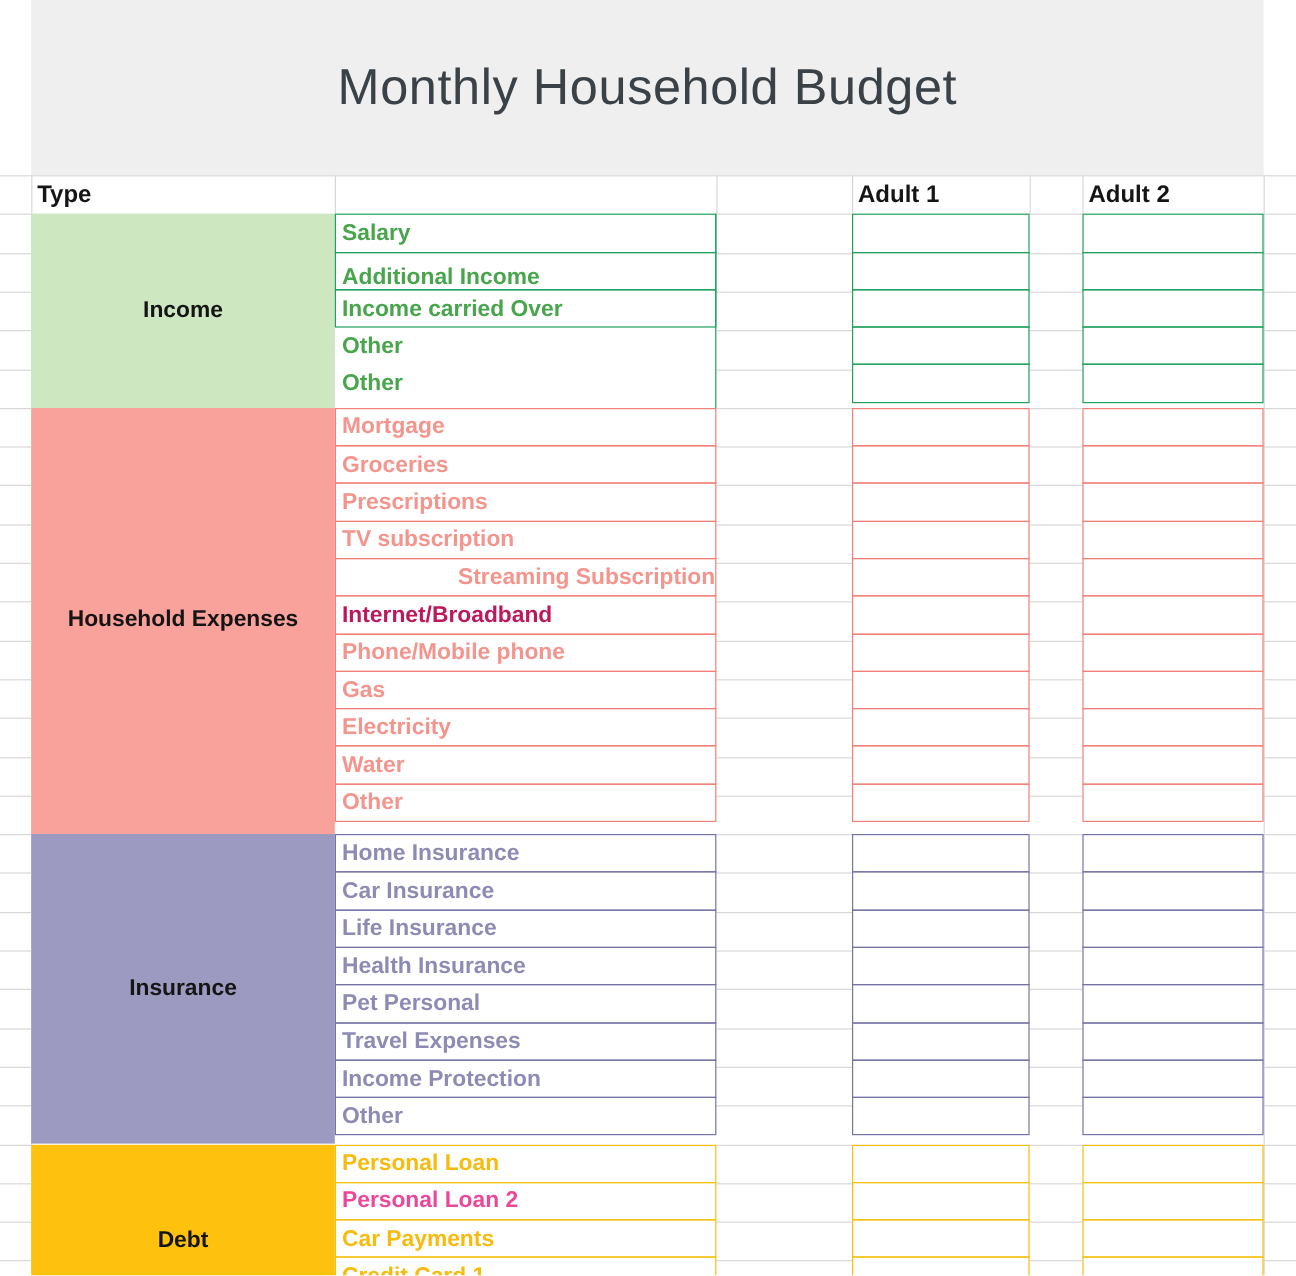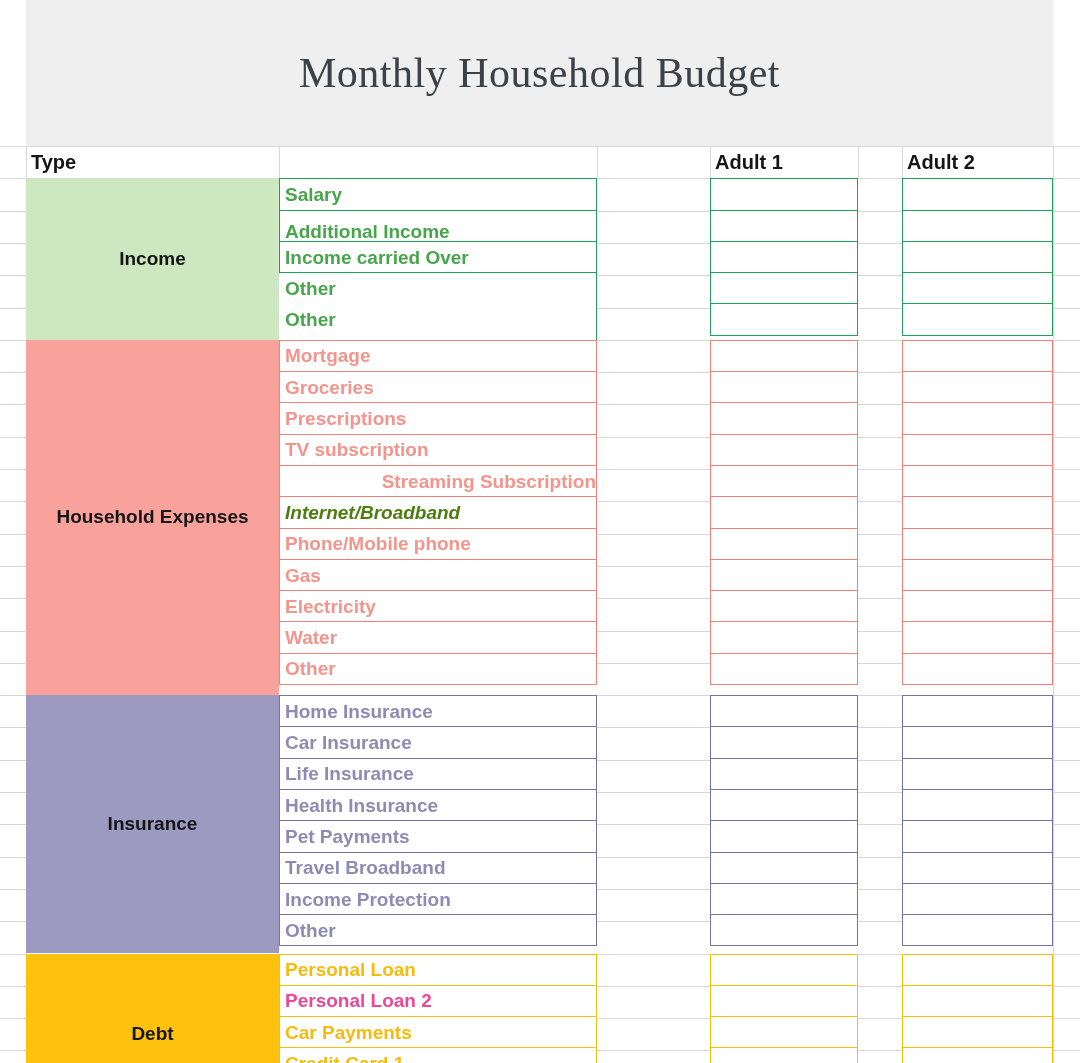--- a/index.html
+++ b/index.html
@@ -28,21 +28,21 @@
     display:flex;align-items:center;
   }
   .cell span{
     font-weight:700;font-size:19px;padding-left:5px;white-space:nowrap;line-height:1;
   }
 </style>
 </head>
 <body>
 
 <div id="canvas">
-  <div id="title-banner" class="abs" style="left: 26px; top: 0px; width: 1027px; height: 146px; background: rgb(239, 239, 239); font-family: Liberation Serif, serif;">
+  <div id="title-banner" class="abs" style="left: 26px; top: 0px; width: 1027px; height: 146px; background: rgb(239, 239, 239);">
     <div id="page-title" style="color: rgb(58, 65, 71);">Monthly Household Budget</div>
   </div>
   <div id="gridlines">
       <div class="gridline" style="left: 0px; top: 146px; width: 1080px; height: 1px; background: rgb(215, 215, 215);"></div>
       <div class="gridline" style="left: 0px; top: 178.3px; width: 26px; height: 1px; background: rgb(215, 215, 215);"></div>
       <div class="gridline" style="left: 597px; top: 178.3px; width: 113px; height: 1px; background: rgb(215, 215, 215);"></div>
       <div class="gridline" style="left: 858px; top: 178.3px; width: 44px; height: 1px; background: rgb(215, 215, 215);"></div>
       <div class="gridline" style="left: 1053px; top: 178.3px; width: 27px; height: 1px; background: rgb(215, 215, 215);"></div>
       <div class="gridline" style="left: 0px; top: 210.6px; width: 26px; height: 1px; background: rgb(215, 215, 215);"></div>
       <div class="gridline" style="left: 597px; top: 210.6px; width: 113px; height: 1px; background: rgb(215, 215, 215);"></div>
@@ -214,21 +214,21 @@
         <div class="cell" style="height: 32.3px; border: 1px solid rgb(240, 128, 120); margin-top: -1px;">
           <span style="color: rgb(244, 149, 141);">Prescriptions</span>
         </div>
         <div class="cell" style="height: 32.3px; border: 1px solid rgb(240, 128, 120); margin-top: -1px;">
           <span style="color: rgb(244, 149, 141);">TV subscription</span>
         </div>
         <div class="cell" style="height: 32.3px; border: 1px solid rgb(240, 128, 120); margin-top: -1px; justify-content: flex-end;">
           <span style="color: rgb(244, 149, 141);">Streaming Subscription</span>
         </div>
         <div class="cell" style="height: 32.3px; border: 1px solid rgb(240, 128, 120); margin-top: -1px;">
-          <span style="color: #4d7c0f; font-style: italic;">Internet/Broadband</span>
+          <span style="color: #be185d;">Internet/Broadband</span>
         </div>
         <div class="cell" style="height: 32.3px; border: 1px solid rgb(240, 128, 120); margin-top: -1px;">
           <span style="color: rgb(244, 149, 141);">Phone/Mobile phone</span>
         </div>
         <div class="cell" style="height: 32.3px; border: 1px solid rgb(240, 128, 120); margin-top: -1px;">
           <span style="color: rgb(244, 149, 141);">Gas</span>
         </div>
         <div class="cell" style="height: 32.3px; border: 1px solid rgb(240, 128, 120); margin-top: -1px;">
           <span style="color: rgb(244, 149, 141);">Electricity</span>
         </div>
@@ -275,24 +275,24 @@
         <div class="cell" style="height: 32.3px; border: 1px solid rgb(117, 115, 165); margin-top: -1px;">
           <span style="color: rgb(141, 139, 180);">Car Insurance</span>
         </div>
         <div class="cell" style="height: 32.3px; border: 1px solid rgb(117, 115, 165); margin-top: -1px;">
           <span style="color: rgb(141, 139, 180);">Life Insurance</span>
         </div>
         <div class="cell" style="height: 32.3px; border: 1px solid rgb(117, 115, 165); margin-top: -1px;">
           <span style="color: rgb(141, 139, 180);">Health Insurance</span>
         </div>
         <div class="cell" style="height: 32.3px; border: 1px solid rgb(117, 115, 165); margin-top: -1px;">
-          <span style="color: rgb(141, 139, 180);">Pet Payments</span>
-        </div>
-        <div class="cell" style="height: 32.3px; border: 1px solid rgb(117, 115, 165); margin-top: -1px;">
-          <span style="color: rgb(141, 139, 180);">Travel Broadband</span>
+          <span style="color: rgb(141, 139, 180);">Pet Personal</span>
+        </div>
+        <div class="cell" style="height: 32.3px; border: 1px solid rgb(117, 115, 165); margin-top: -1px;">
+          <span style="color: rgb(141, 139, 180);">Travel Expenses</span>
         </div>
         <div class="cell" style="height: 32.3px; border: 1px solid rgb(117, 115, 165); margin-top: -1px;">
           <span style="color: rgb(141, 139, 180);">Income Protection</span>
         </div>
         <div class="cell" style="height: 32.3px; border: 1px solid rgb(117, 115, 165); margin-top: -1px;">
           <span style="color: rgb(141, 139, 180);">Other</span>
         </div>
       </div>
       <div class="cellcol" style="left: 710px; top: 695.1px; width: 148px; height: 258.4px;">
         <div class="cell" style="height: 32.3px; border: 1px solid rgb(117, 115, 165);"></div>

